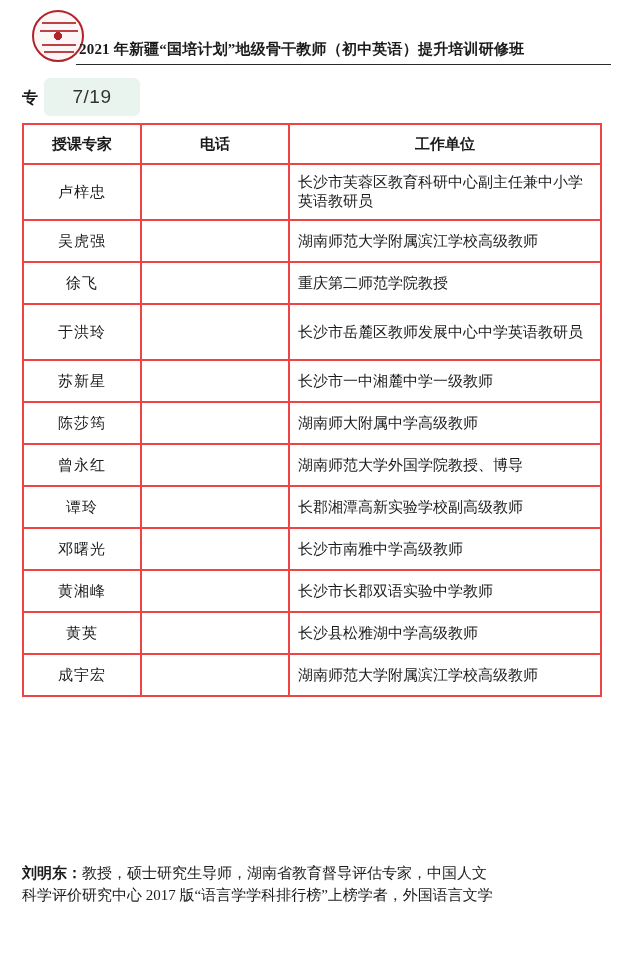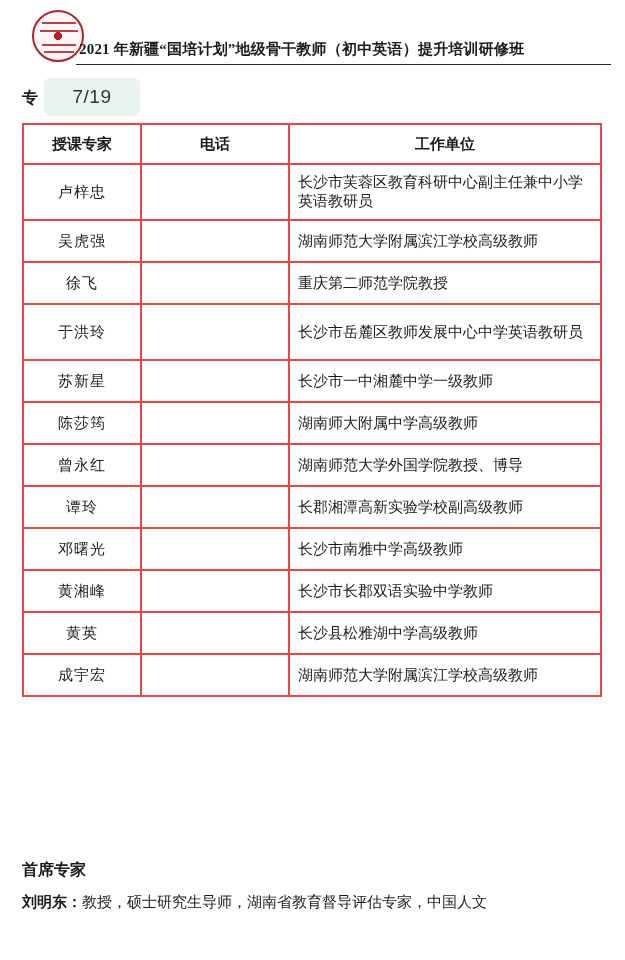--- a/index.html
+++ b/index.html
@@ -261,19 +261,19 @@
         <tr class="row-short">
           <td class="col-name">成宇宏</td>
           <td class="col-phone"></td>
           <td class="col-unit">湖南师范大学附属滨江学校高级教师</td>
         </tr>
       </tbody>
     </table>
   </div>
 
   <div class="footer-section">
-    <div class="footer-heading">首席专家</div>
     <div class="footer-para">
       <span class="lead">刘明东：</span><span>教授，硕士研究生导师，湖南省教育督导评估专家，中国人文</span>
     </div>
+    <div class="footer-line2" style="position:relative; top:0;">科学评价研究中心 2017 版“语言学学科排行榜”上榜学者，外国语言文学</div>
   </div>
 
 </div>
 
 </body></html>

